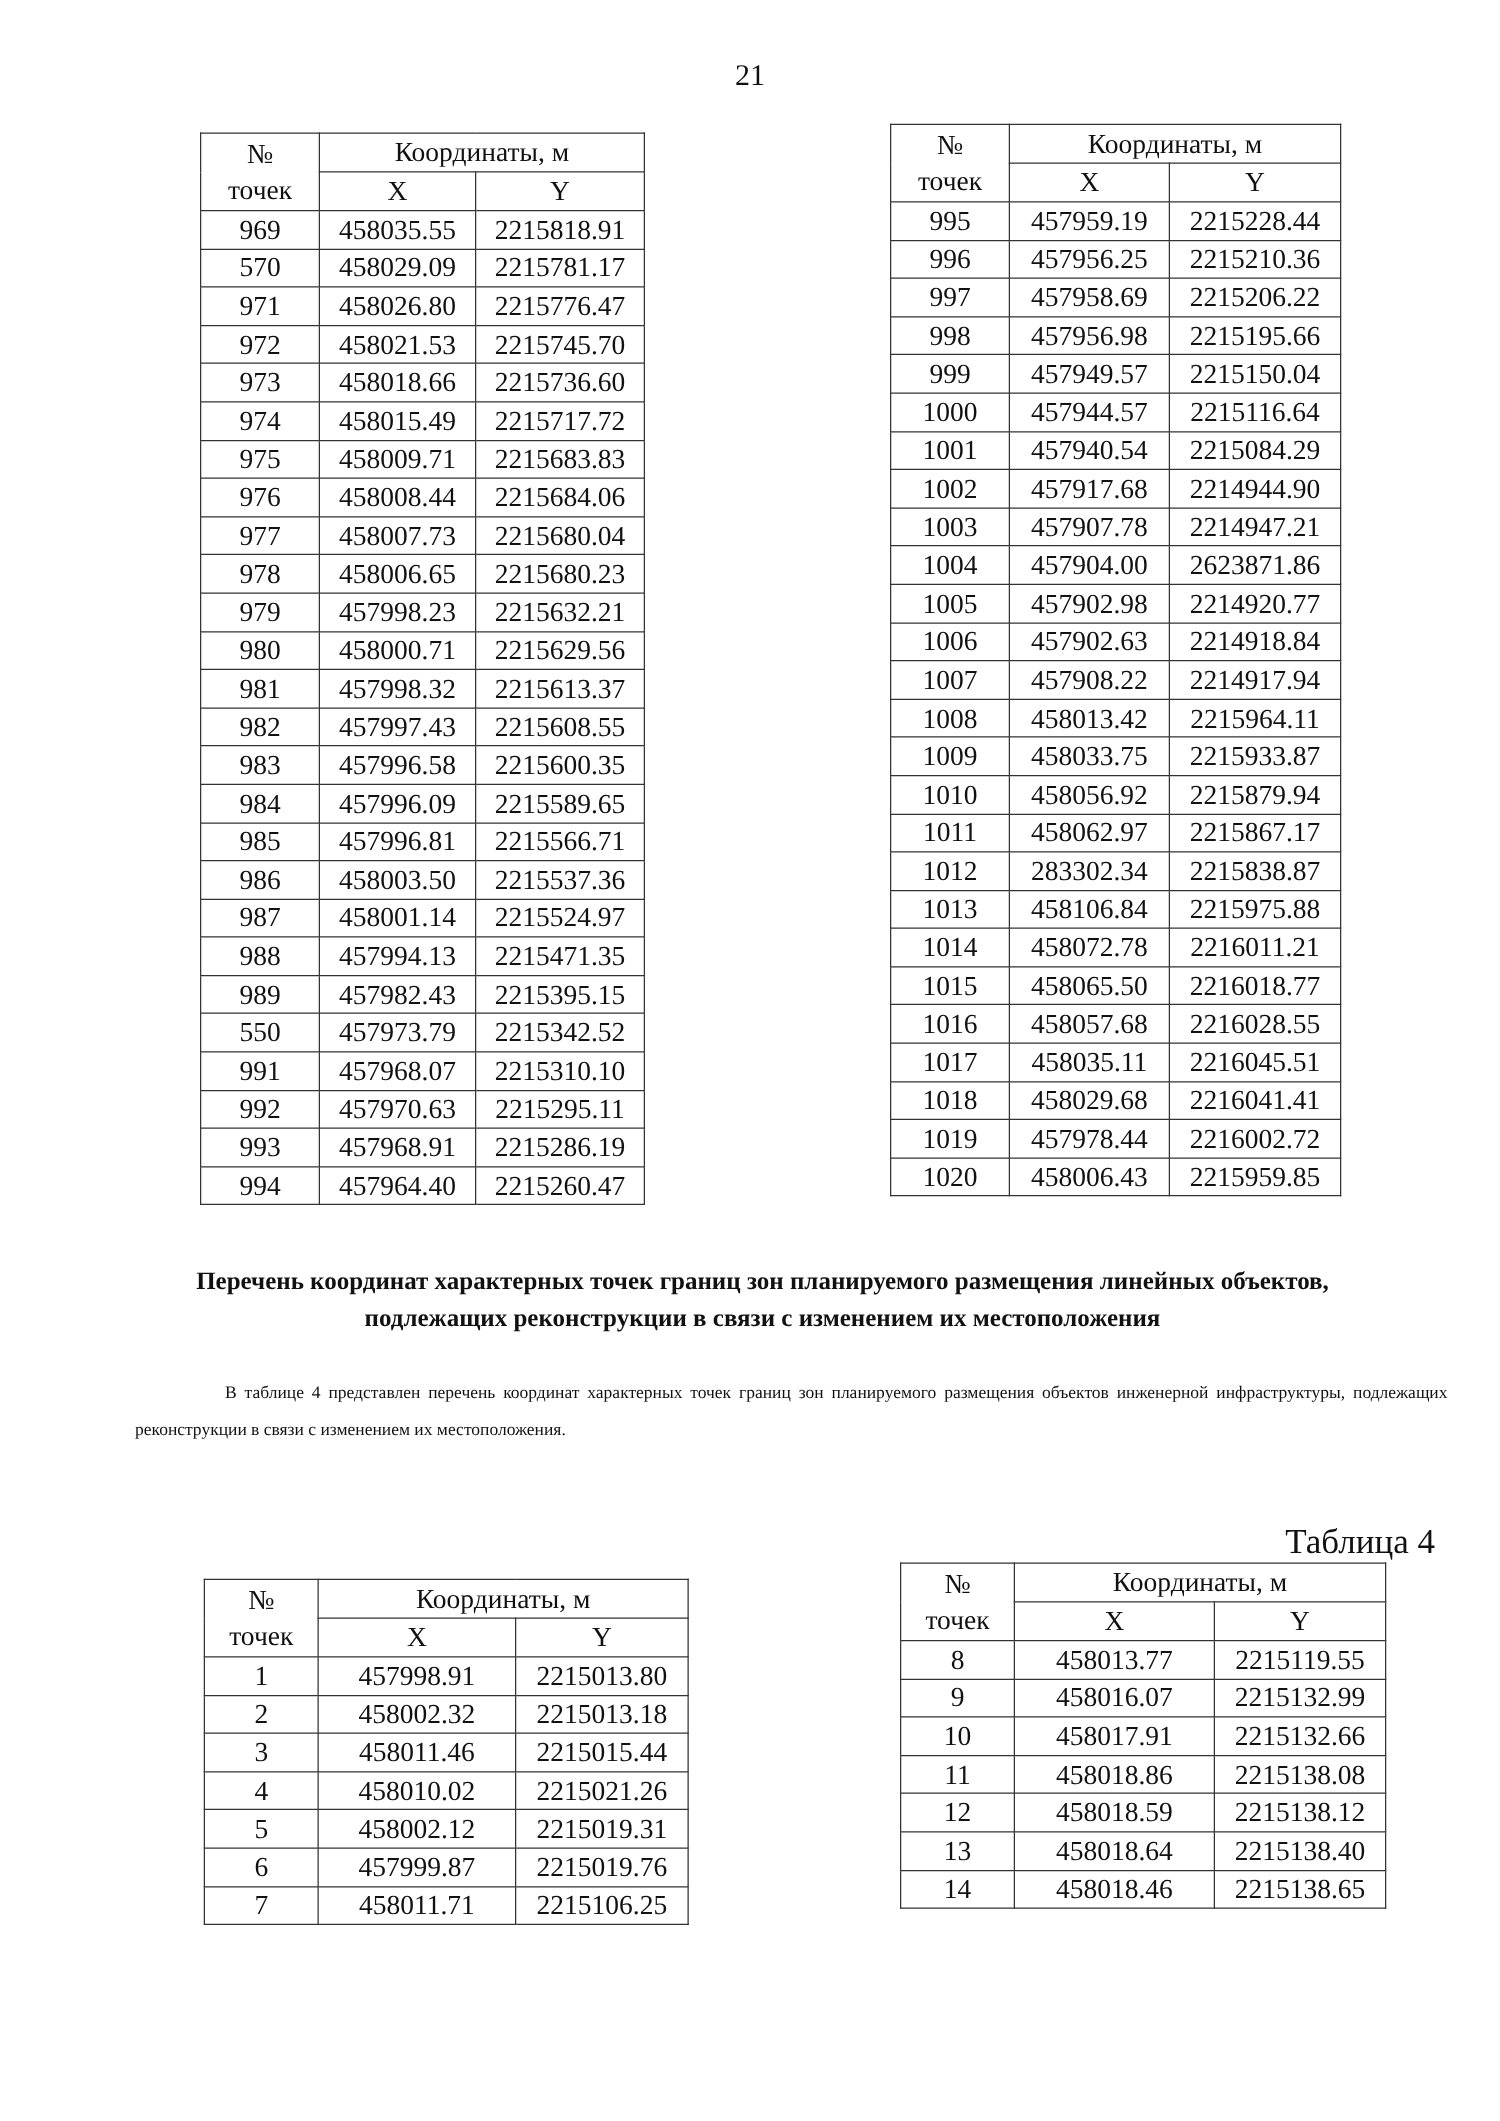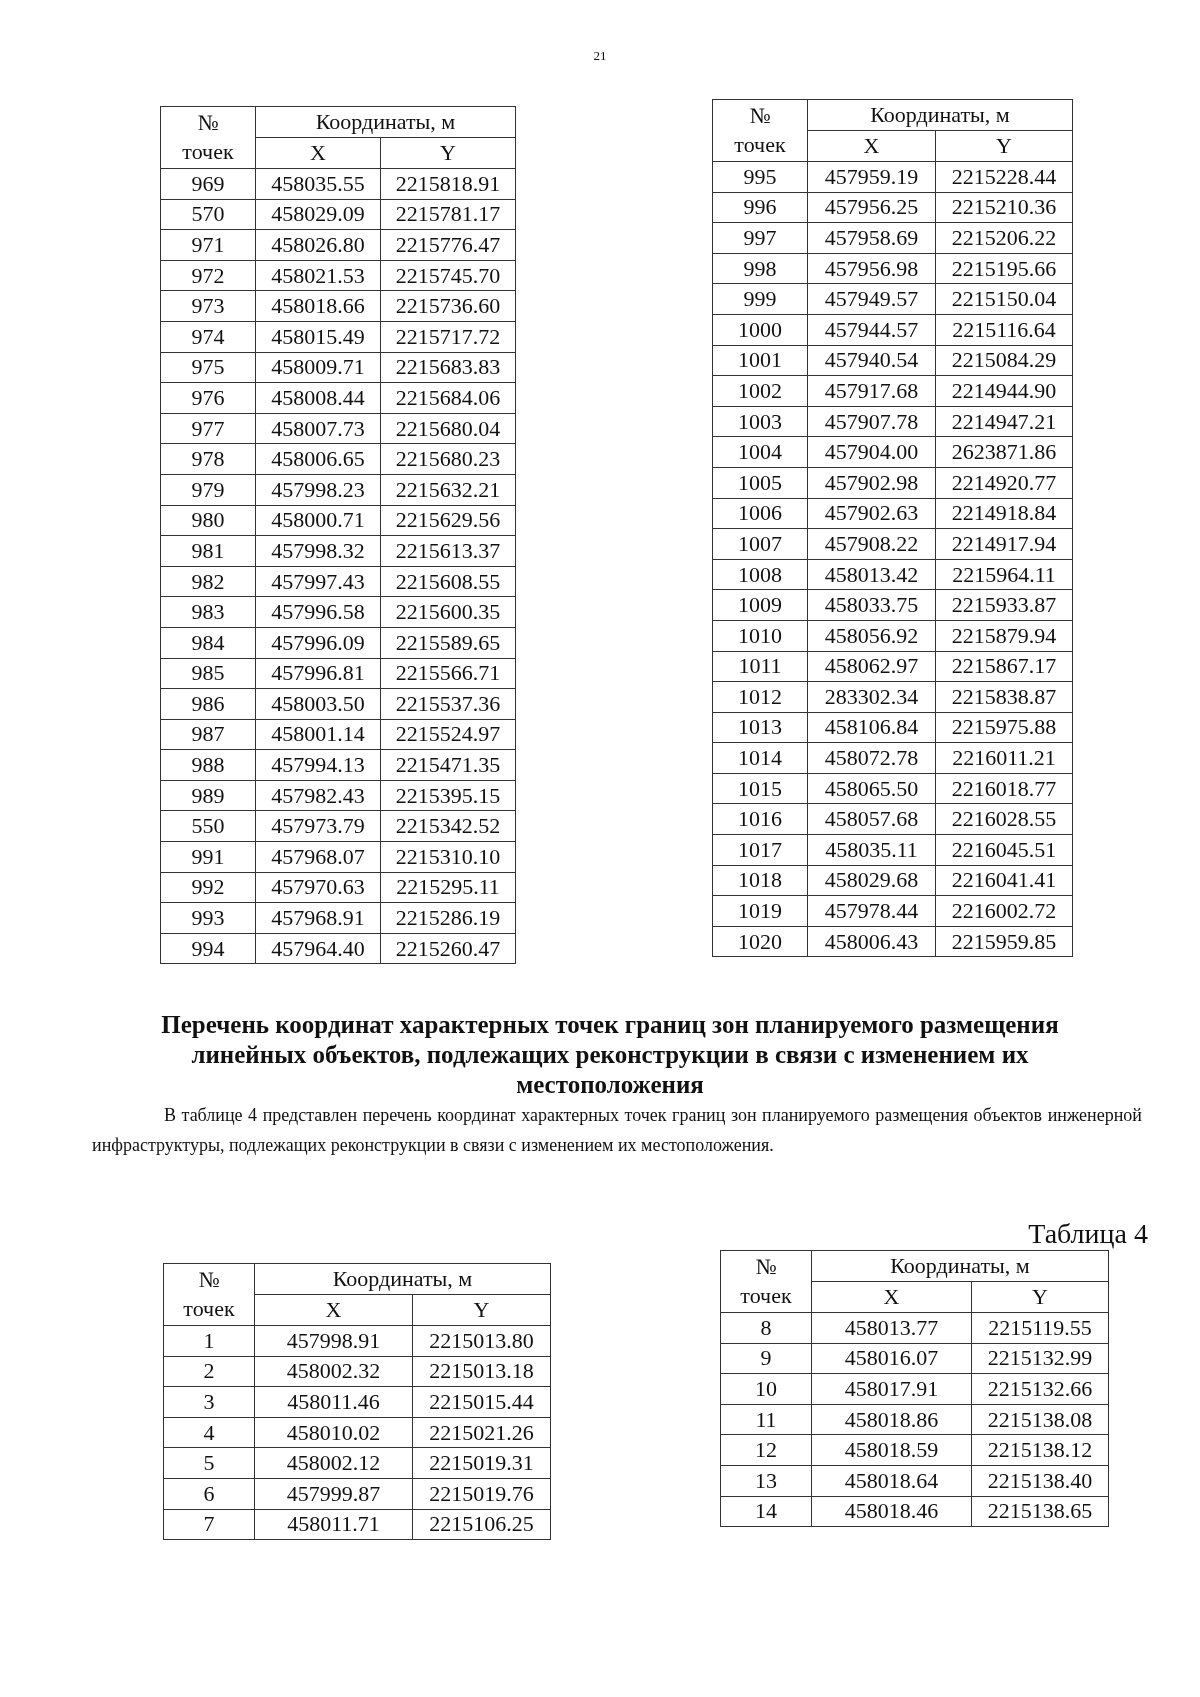--- a/index.html
+++ b/index.html
@@ -1,44 +1,44 @@
 <!DOCTYPE html>
 <html><head>
 <meta charset="utf-8">
 <style>
   html, body { margin: 0; padding: 0; background: #ffffff; }
   body {
     width: 1200px; height: 1697px; position: relative; overflow: hidden;
     font-family: "Liberation Serif", "DejaVu Serif", serif; color: #111;
   }
-  .page-num { position: absolute; top: 48px; left: 0; width: 1200px; text-align: center; font-size: 13px; }
+  .page-num { position: absolute; top: 48px; left: 0; width: 1200px; text-align: center; font-size: 24px; }
   table.coords {
     position: absolute; border-collapse: collapse; font-size: 22px; line-height: 1;
   }
   table.coords td, table.coords th {
     border: 1.5px solid #333; text-align: center; font-weight: normal; padding: 0; height: 29.6px;
   }
   table.coords th { height: 30px; }
   table.coords th.num { width: 90px; line-height: 1.3; }
   .t1 { left: 160px; top: 106px; }
   .t1 col.c1 { width: 95px; } .t1 col.c2 { width: 125px; } .t1 col.c3 { width: 135px; }
   .t2 { left: 712px; top: 99px; }
   .t2 col.c1 { width: 95px; } .t2 col.c2 { width: 128px; } .t2 col.c3 { width: 137px; }
   .t3 { left: 163px; top: 1263px; }
   .t3 col.c1 { width: 88px; } .t3 col.c2 { width: 158px; } .t3 col.c3 { width: 138px; }
   .t4 { left: 720px; top: 1250px; }
   .t4 col.c1 { width: 88px; } .t4 col.c2 { width: 160px; } .t4 col.c3 { width: 137px; }
   .t3 td, .t3 th, .t4 td, .t4 th { height: 32px; }
   .heading {
     position: absolute; top: 1010px; left: 110px; width: 1000px; text-align: center;
-    font-weight: bold; font-size: 25px; line-height: 30px;
+    font-weight: bold; font-size: 20px; line-height: 30px;
   }
   .para {
-    position: absolute; top: 1100px; left: 92px; width: 1050px;
-    font-size: 18px; line-height: 30px; text-align: justify; text-indent: 72px;
+    position: absolute; top: 1100px; left: 108px; width: 1050px;
+    font-size: 14px; line-height: 30px; text-align: justify; text-indent: 72px;
   }
   .table-caption { position: absolute; top: 1218px; right: 52px; font-size: 28px; }
 </style>
 </head>
 <body>
 
 <div class="page-num">21</div>
 
 <table class="coords t1">
   <colgroup>

